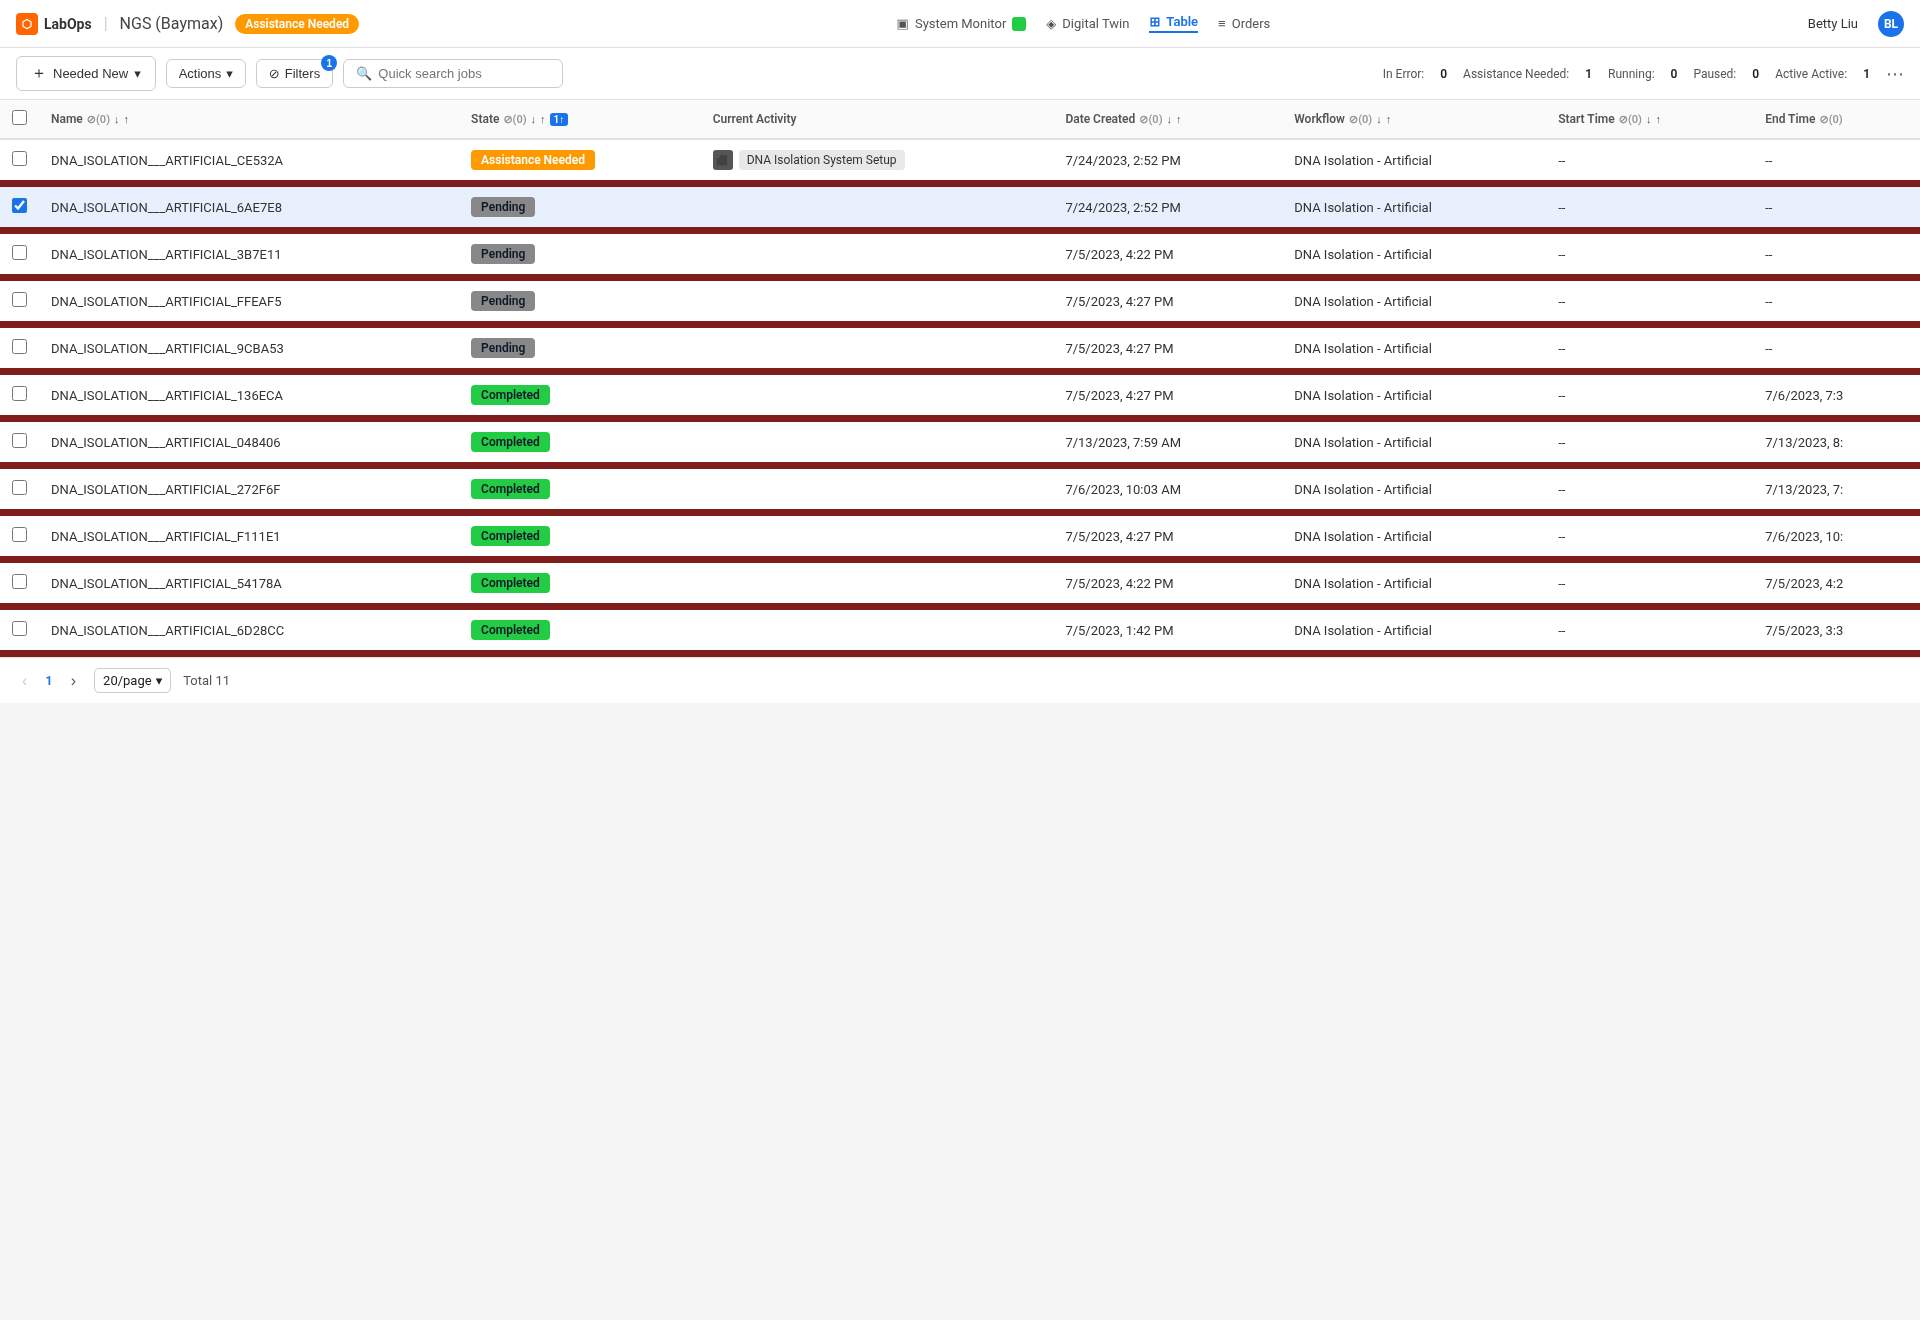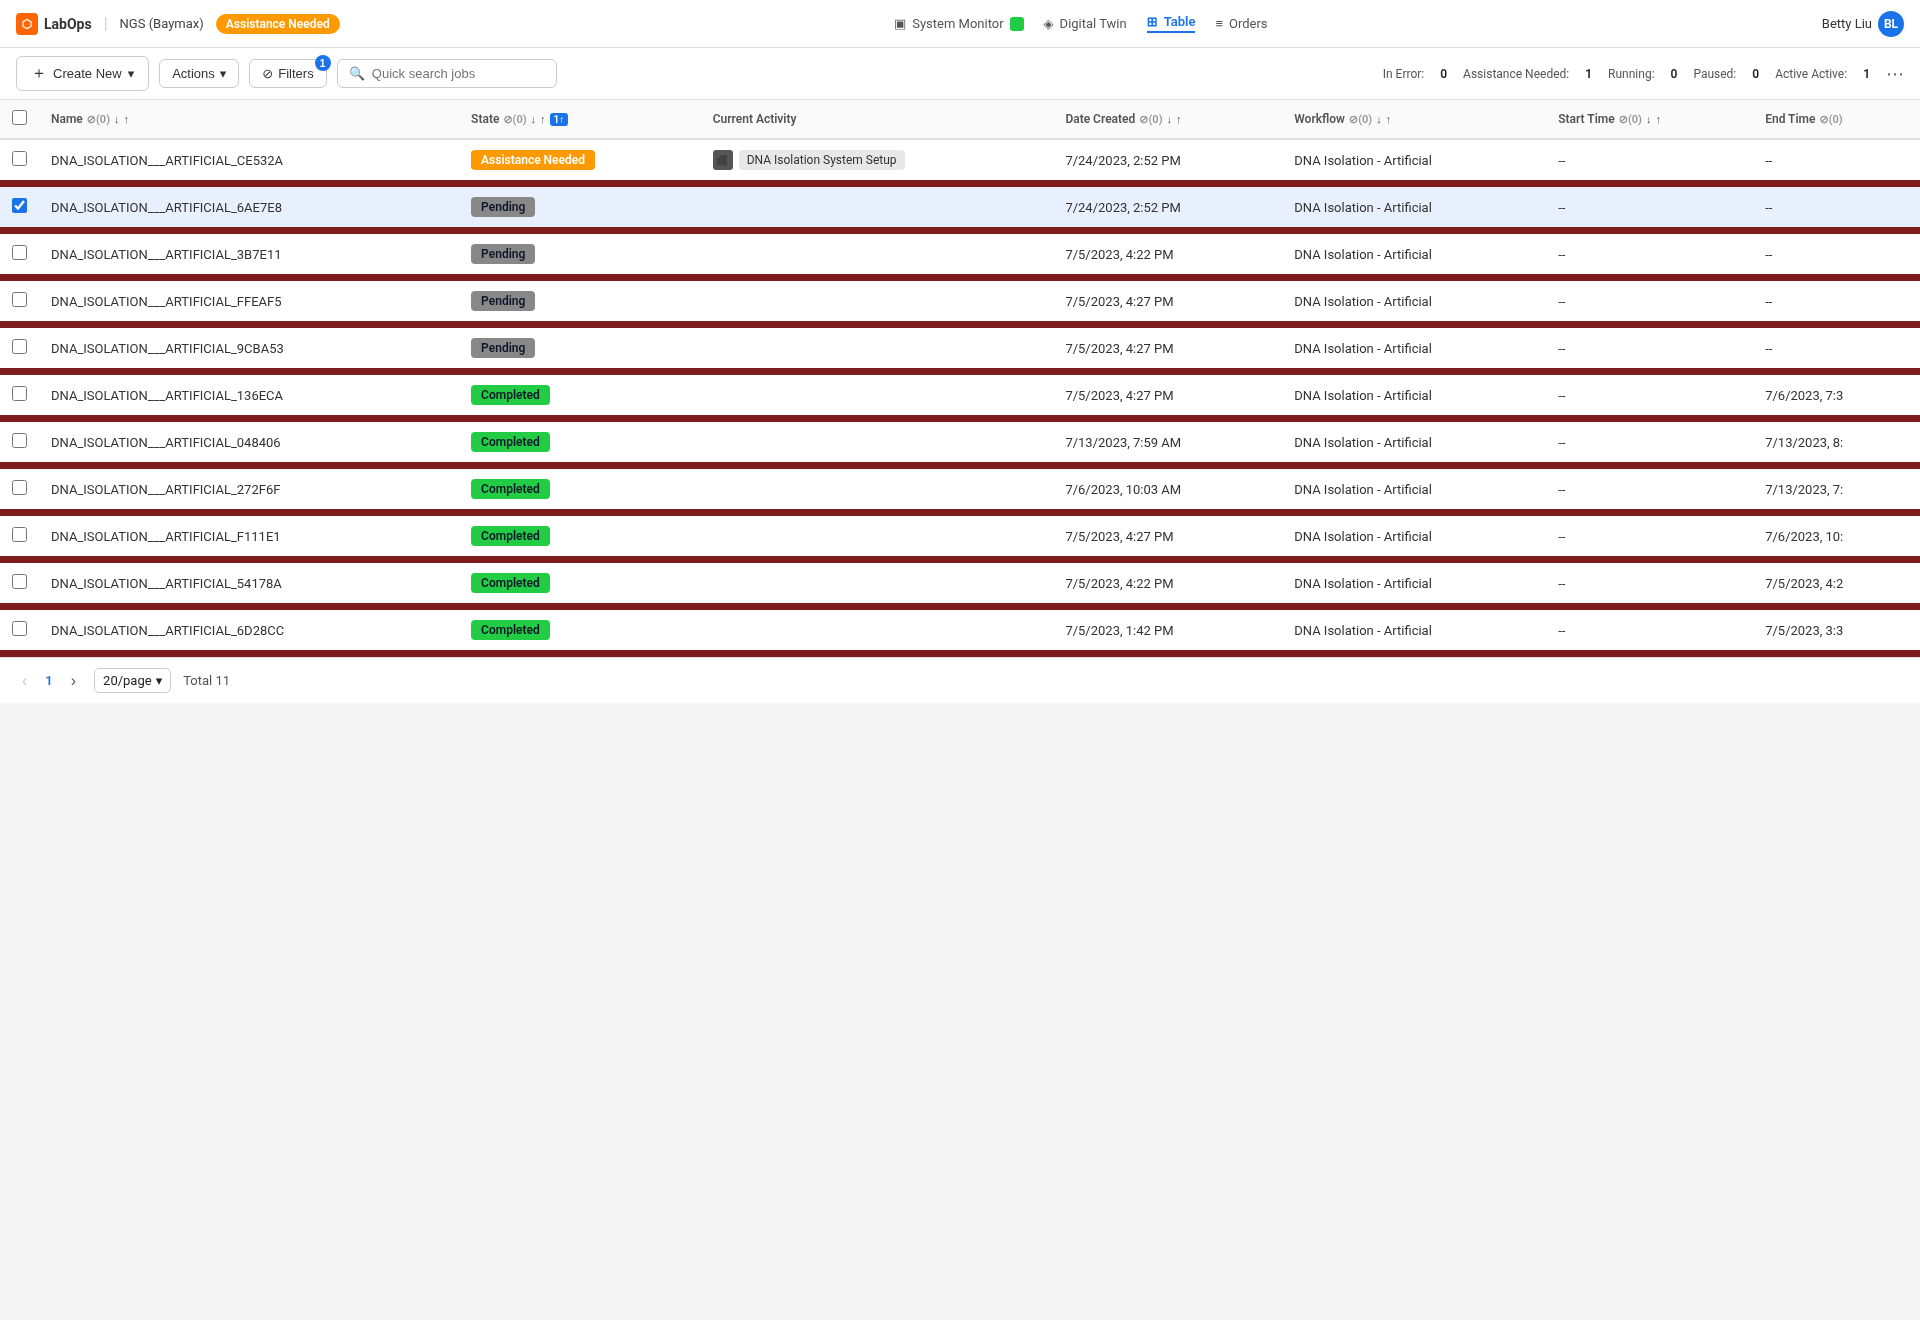--- a/index.html
+++ b/index.html
@@ -6,29 +6,29 @@
     body { font-family: -apple-system, BlinkMacSystemFont, 'Segoe UI', Roboto, sans-serif; background: #f5f5f5; color: #222; font-size: 13px; }
 
     
     .top-nav {
       display: flex; align-items: center; background: #fff; border-bottom: 1px solid #e0e0e0;
       padding: 0 16px; height: 48px; gap: 12px;
     }
     .nav-logo { display: flex; align-items: center; gap: 6px; font-weight: 700; font-size: 14px; color: #333; }
     .nav-logo-icon { width: 22px; height: 22px; background: #ff6600; border-radius: 4px; display: flex; align-items: center; justify-content: center; color: #fff; font-size: 12px; font-weight: bold; }
     .nav-divider { color: #ccc; font-size: 16px; }
-    .nav-ngs { font-size: 13px; color: #444; }
+    .nav-ngs { font-size: 16px; color: #444; }
     .nav-badge-orange { background: #ff9900; color: #fff; padding: 3px 10px; border-radius: 12px; font-size: 12px; font-weight: 600; }
     .nav-spacer { flex: 1; }
     .nav-monitor { display: flex; align-items: center; gap: 6px; font-size: 13px; color: #444; cursor: pointer; }
     .nav-green-dot { width: 14px; height: 14px; background: #22cc44; border-radius: 3px; }
     .nav-center-items { display: flex; align-items: center; gap: 20px; }
     .nav-item { font-size: 13px; color: #555; cursor: pointer; display: flex; align-items: center; gap: 6px; }
     .nav-item.active { color: #1a73e8; border-bottom: 2px solid #1a73e8; padding-bottom: 2px; font-weight: 600; }
-    .nav-user { display: flex; align-items: center; gap: 6px; font-size: 13px; color: #333; }
+    .nav-user { display: flex; align-items: center; gap: 20px; font-size: 13px; color: #333; }
     .nav-avatar { width: 26px; height: 26px; background: #1a73e8; border-radius: 50%; color: #fff; display: flex; align-items: center; justify-content: center; font-size: 12px; font-weight: 700; }
 
     
     .toolbar {
       display: flex; align-items: center; background: #fff; border-bottom: 1px solid #e0e0e0;
       padding: 8px 16px; gap: 10px; height: 52px;
     }
     .btn-create { display: flex; align-items: center; gap: 6px; background: #fff; border: 1.5px solid #ccc; border-radius: 6px; padding: 6px 14px; cursor: pointer; font-size: 13px; font-weight: 500; color: #333; }
     .btn-create-icon { font-size: 16px; }
     .btn-actions { display: flex; align-items: center; gap: 5px; background: #fff; border: 1.5px solid #ccc; border-radius: 6px; padding: 6px 12px; cursor: pointer; font-size: 13px; color: #333; }
@@ -109,21 +109,21 @@
   <div class="nav-spacer"></div>
   <div class="nav-user">
     <span>Betty Liu</span>
     <div class="nav-avatar">BL</div>
   </div>
 </nav>
 
 <div class="toolbar">
   <button class="btn-create">
     <span class="btn-create-icon">＋</span>
-    <span>Create New</span>
+    <span>Needed New</span>
     <span>▾</span>
   </button>
   <button class="btn-actions">
     <span>Actions</span>
     <span>▾</span>
   </button>
   <button class="btn-filters">
     <span>⊘</span>
     <span>Filters</span>
     <span class="filter-badge">1</span>

